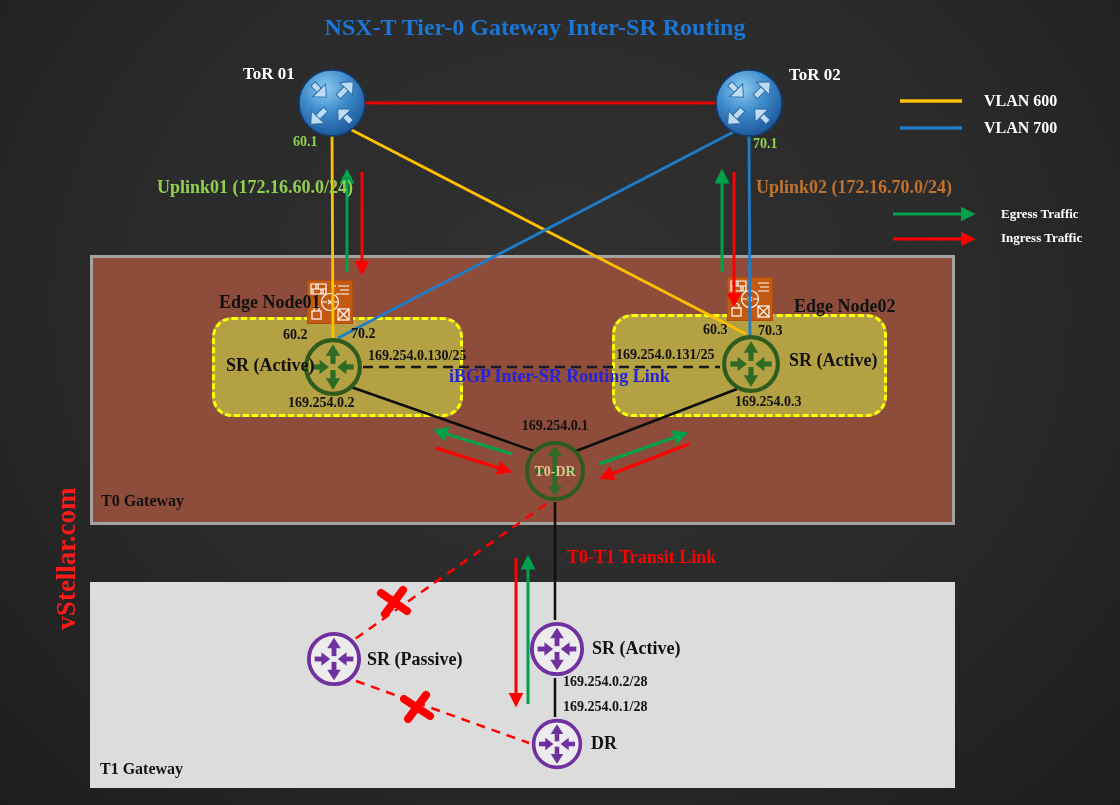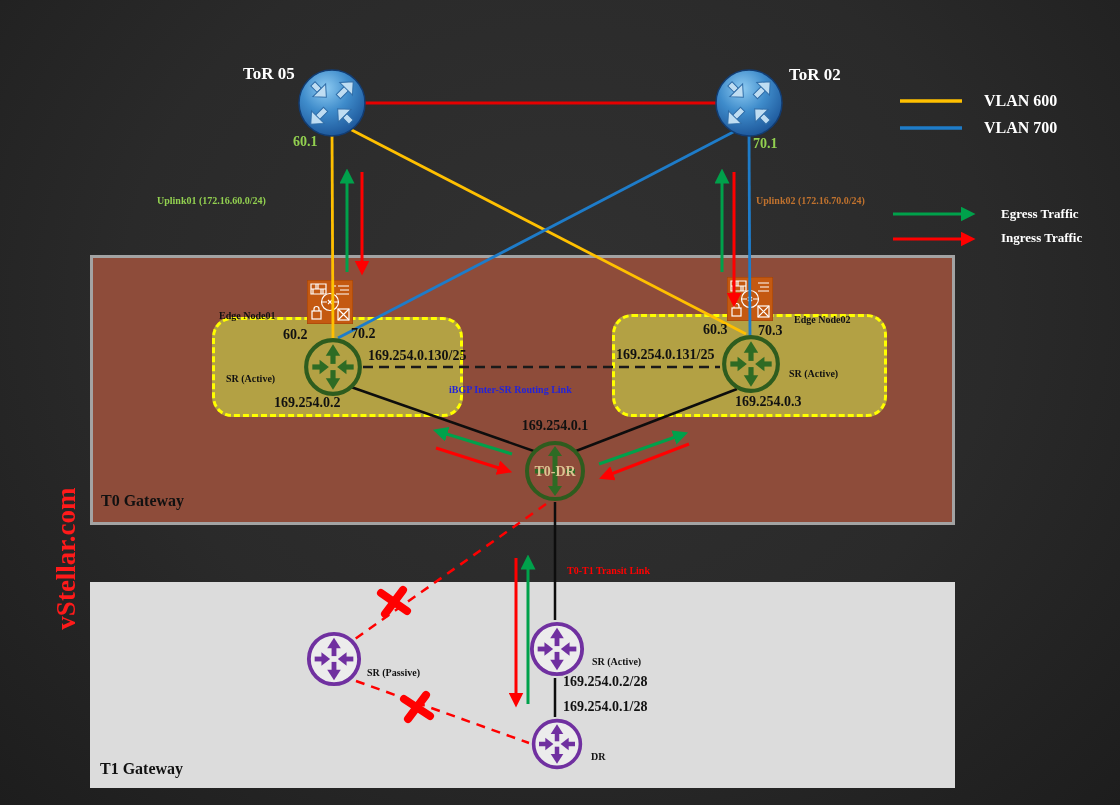--- a/index.html
+++ b/index.html
@@ -9,21 +9,21 @@
       radial-gradient(ellipse at 50% 38%, #313131 0%, #2a2a2a 55%, #1d1d1d 100%);
     font-family:"Liberation Serif", serif;
   }
   .lbl{position:absolute;font-weight:bold;white-space:nowrap;z-index:5;}
   .white{color:#ffffff;}
   .black{color:#111111;}
   .green-txt{color:#92d050;}
   .orange-txt{color:#c0722e;}
   .blue-txt{color:#2424d8;}
   .red-txt{color:#ff0000;}
-  .fs13{font-size:13px;} .fs14{font-size:14px;} .fs15{font-size:10px;margin-top:18px;}
+  .fs13{font-size:13px;} .fs14{font-size:14px;} .fs15{font-size:18px;}
   .fs16{font-size:16px;text-align:right;} .fs17{font-size:17px;}
   #title{left:235px;top:14px;width:600px;text-align:center;font-size:24px;color:#1b76d6;}
   .box{position:absolute;z-index:1;box-sizing:border-box;}
   #t0-box{left:90px;top:255px;width:865px;height:270px;background:#8e4c3a;border:3px solid #a3a3a3;}
   #t1-box{left:90px;top:582px;width:865px;height:206px;background:#dcdcdc;}
   .sr-zone{position:absolute;z-index:1;box-sizing:border-box;background:#b3a144;
     border:3px dashed #ffff00;border-radius:20px;}
   #sr-zone1{left:212px;top:317px;width:251px;height:100px;}
   #sr-zone2{left:612px;top:314px;width:275px;height:103px;}
   .icon{position:absolute;z-index:4;}
@@ -249,23 +249,24 @@
         <path d="M30,8 L23,19 L37,19 Z"></path>
       <rect x="27.5" y="33" width="5" height="10"></rect>
         <path d="M30,52 L23,41 L37,41 Z"></path>
       <rect x="10" y="27.5" width="9" height="5"></rect>
         <path d="M26,30 L17,23 L17,37 Z"></path>
       <rect x="41" y="27.5" width="9" height="5"></rect>
         <path d="M34,30 L43,23 L43,37 Z"></path>
     </g>
   </svg>
 
+  <div id="title" class="lbl">NSX-T Tier-0 Gateway Inter-SR Routing</div>
   <div id="watermark" class="lbl">vStellar.com</div>
 
-  <div class="lbl white fs17" style="left:243px;top:64px">ToR 05</div>
+  <div class="lbl white fs17" style="left:243px;top:64px">ToR 01</div>
   <div class="lbl white fs17" style="left:789px;top:65px">ToR 02</div>
   <div class="lbl green-txt fs14" style="left:293px;top:134px">60.1</div>
   <div class="lbl green-txt fs14" style="left:753px;top:136px">70.1</div>
 
   <div class="lbl green-txt fs15" style="left:157px;top:177px">Uplink01 (172.16.60.0/24)</div>
   <div class="lbl orange-txt fs15" style="left:756px;top:177px">Uplink02 (172.16.70.0/24)</div>
 
   <div class="lbl white fs16" style="left:984px;top:92px">VLAN 600</div>
   <div class="lbl white fs16" style="left:984px;top:119px">VLAN 700</div>
   <div class="lbl white fs13" style="left:1001px;top:206px">Egress Traffic</div>
@@ -282,21 +283,21 @@
   <div class="lbl black fs14" style="left:703px;top:322px">60.3</div>
   <div class="lbl black fs14" style="left:758px;top:323px">70.3</div>
 
   <div class="lbl black fs15" style="left:226px;top:355px">SR (Active)</div>
   <div class="lbl black fs15" style="left:789px;top:350px">SR (Active)</div>
 
   <div class="lbl black fs14" style="left:368px;top:348px">169.254.0.130/25</div>
   <div class="lbl black fs14" style="left:616px;top:347px">169.254.0.131/25</div>
   <div class="lbl blue-txt fs15" style="left:449px;top:366px">iBGP Inter-SR Routing Link</div>
 
-  <div class="lbl black fs14" style="left:274px;top:395px">169.254.0.2</div>
+  <div class="lbl black fs14" style="left:288px;top:395px">169.254.0.2</div>
   <div class="lbl black fs14" style="left:735px;top:394px">169.254.0.3</div>
 
   <div class="lbl black fs14" style="left:505px;top:418px;width:100px;text-align:center">169.254.0.1</div>
 
   <div class="lbl red-txt fs15" style="left:567px;top:547px">T0-T1 Transit Link</div>
 
   <div class="lbl black fs15" style="left:592px;top:638px">SR (Active)</div>
   <div class="lbl black fs15" style="left:367px;top:649px">SR (Passive)</div>
   <div class="lbl black fs15" style="left:591px;top:733px">DR</div>
   <div class="lbl black fs14" style="left:563px;top:674px">169.254.0.2/28</div>

